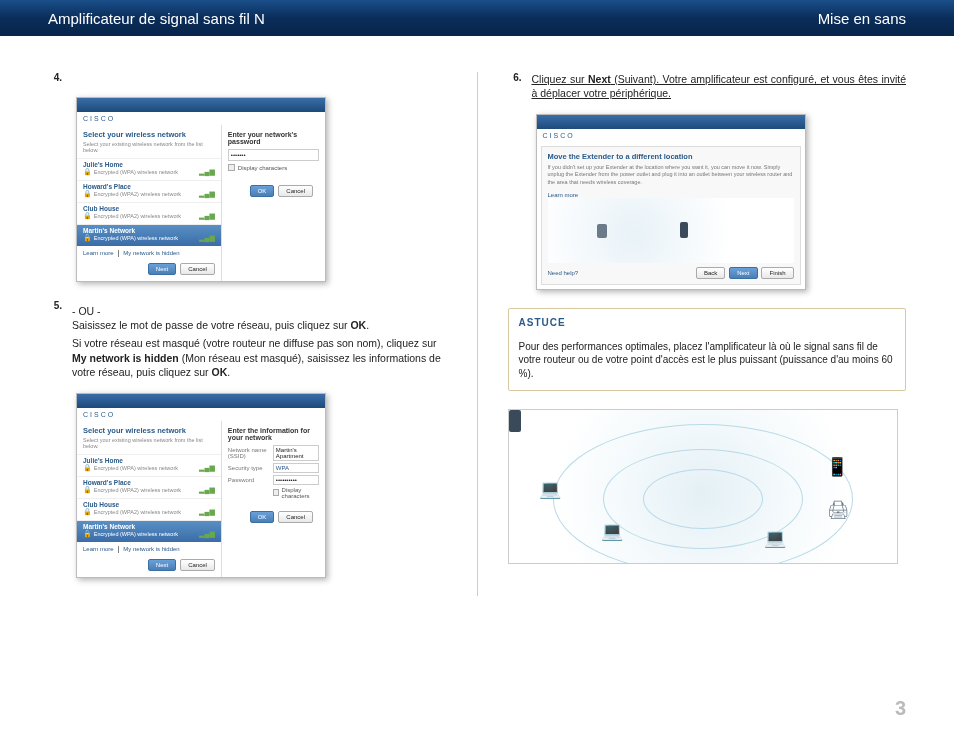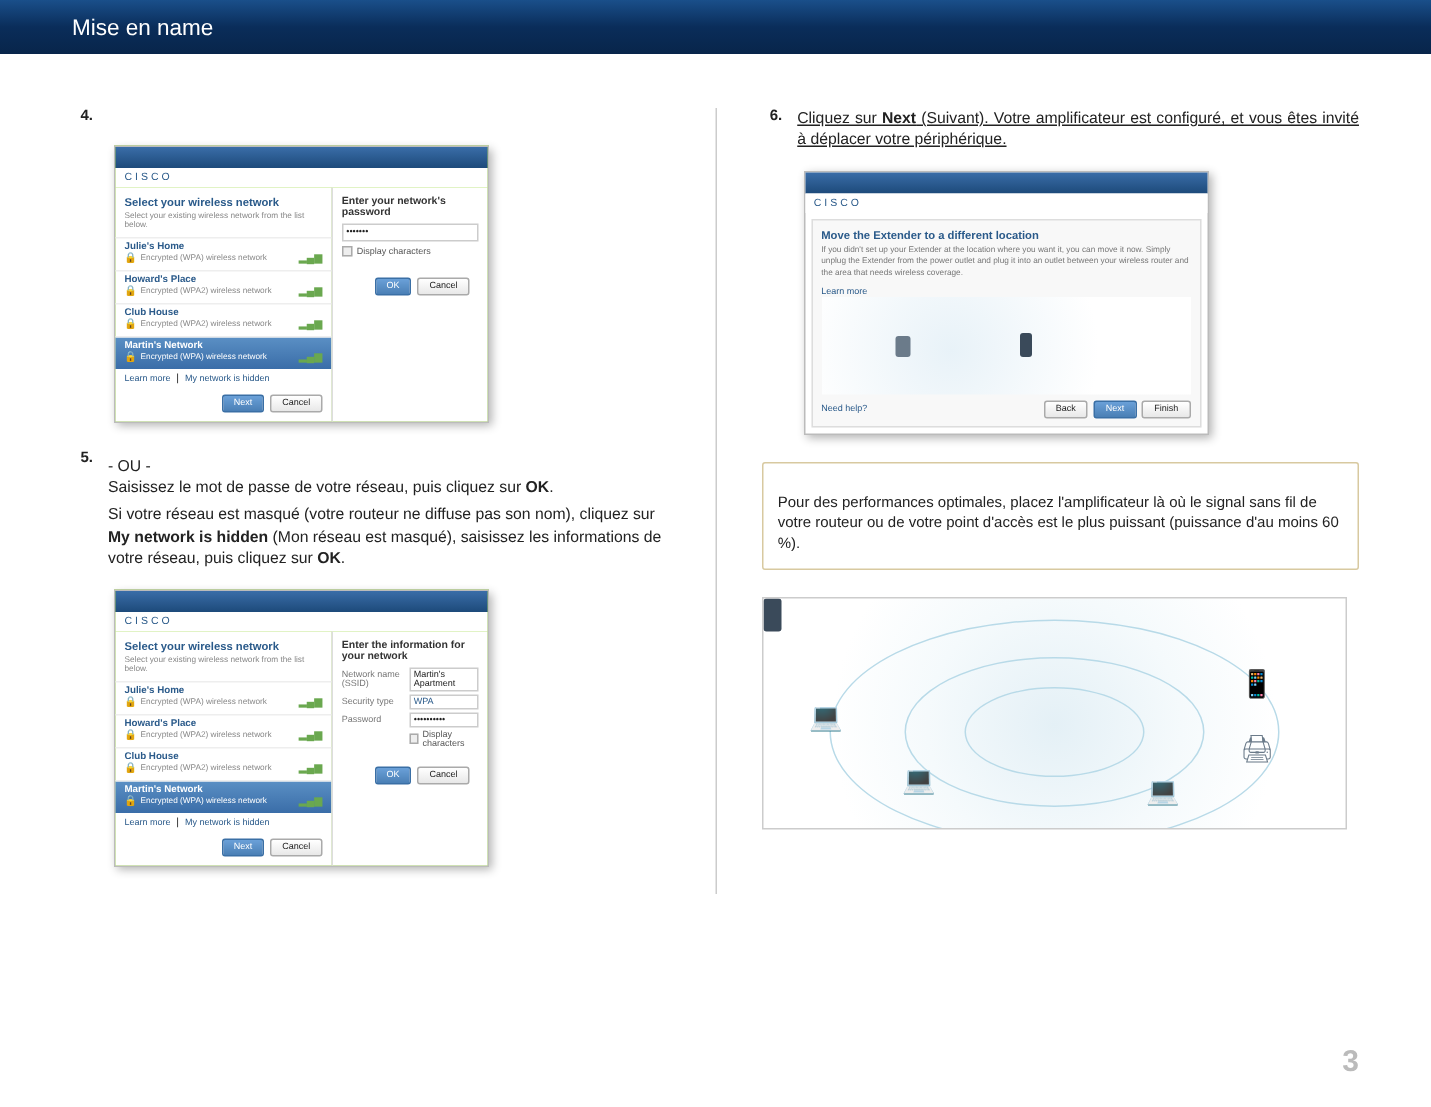--- a/index.html
+++ b/index.html
@@ -7,21 +7,21 @@
   .header { height: 36px; background: linear-gradient(180deg, #1a4f8a 0%, #0a2d5a 50%, #08254a 100%); color: #fff; display: flex; justify-content: space-between; align-items: center; padding: 0 48px; font-size: 15px; }
   .content { display: flex; gap: 0; padding: 36px 48px 20px 48px; }
   .column { flex: 1; }
   .col-left { border-right: 1px solid #ccc; padding-right: 30px; }
   .col-right { padding-left: 30px; }
   .step { margin-bottom: 14px; }
   .step-row { display: flex; gap: 10px; }
   .step-num { font-weight: bold; font-size: 10px; min-width: 14px; text-align: right; }
   .step-text { line-height: 1.35; font-size: 10.5px; }
   .step-text b, .tip-body b { font-weight: bold; }
-  .screenshot { margin: 10px 0 18px 28px; width: 250px; border: 1px solid #bbb; box-shadow: 2px 2px 6px rgba(0,0,0,0.3); background: #84cc16; font-size: 7px; }
+  .screenshot { margin: 10px 0 18px 28px; width: 250px; border: 1px solid #bbb; box-shadow: 2px 2px 6px rgba(0,0,0,0.3); background: #ec4899; font-size: 7px; }
   .ss-hdr { background: linear-gradient(180deg, #3a6da8 0%, #1d4a7a 100%); height: 14px; color:#fff; display:flex; align-items:center; padding-left:6px; }
   .ss-brand { background:#fff; padding:3px 6px; font-size:7px; color:#2a5a8a; letter-spacing:2px; }
   .ss-body { padding: 0; display:flex; }
   .ss-left { width:58%; background:#fff; }
   .ss-right { width:42%; background:#fff; border-left:1px solid #ddd; padding:6px; }
   .ss-title { color:#2a5a8a; font-weight:bold; font-size:7.5px; padding:5px 6px 2px; }
   .ss-sub { color:#888; font-size:5.5px; padding:0 6px 5px; }
   .ss-list { }
   .ss-item { padding:2px 6px 4px; border-top:1px solid #eee; }
   .ss-item-name { color:#2a5a8a; font-weight:bold; font-size:6.5px; }
@@ -61,21 +61,22 @@
   .ss3-title { color:#2a5a8a; font-weight:bold; font-size:7.5px; margin-bottom:3px; }
   .ss3-sub { color:#777; font-size:5.5px; line-height:1.3; margin-bottom:6px; }
   .ss3-link { color:#2a5a8a; font-size:6px; }
   .ss3-graphic { height:65px; position:relative; background:radial-gradient(circle at 35% 55%, #e8f2f8 0%, #fff 60%); margin-bottom:4px; }
   .ss3-foot { display:flex; justify-content:space-between; align-items:center; }
 </style>
 </head>
 <body>
 
 <div class="header">
-  <span>Mise en name</span>
+  <span>Amplificateur de signal sans fil N</span>
+  <span>Mise en sans</span>
 </div>
 
 <div class="content">
 
   <div class="column col-left">
 
     <div class="step">
       <div class="step-row">
         <span class="step-num">4.</span>
       </div>
@@ -260,20 +261,21 @@
           <span>
             <span class="btn">Back</span>
             <span class="btn btn-blue">Next</span>
             <span class="btn">Finish</span>
           </span>
         </div>
       </div>
     </div>
 
     <div class="tip-box">
+      <div class="tip-title">ASTUCE</div>
       <div class="tip-body">Pour des performances optimales, placez l'amplificateur là où le signal sans fil de votre routeur ou de votre point d'accès est le plus puissant (puissance d'au moins 60 %).</div>
     </div>
 
     <div class="diagram">
       <div class="ring r1"></div>
       <div class="ring r2"></div>
       <div class="ring r3"></div>
       <div class="extender"></div>
       <div class="device" style="left:8%; top:44%;">💻</div>
       <div class="device" style="left:24%; top:72%;">💻</div>

